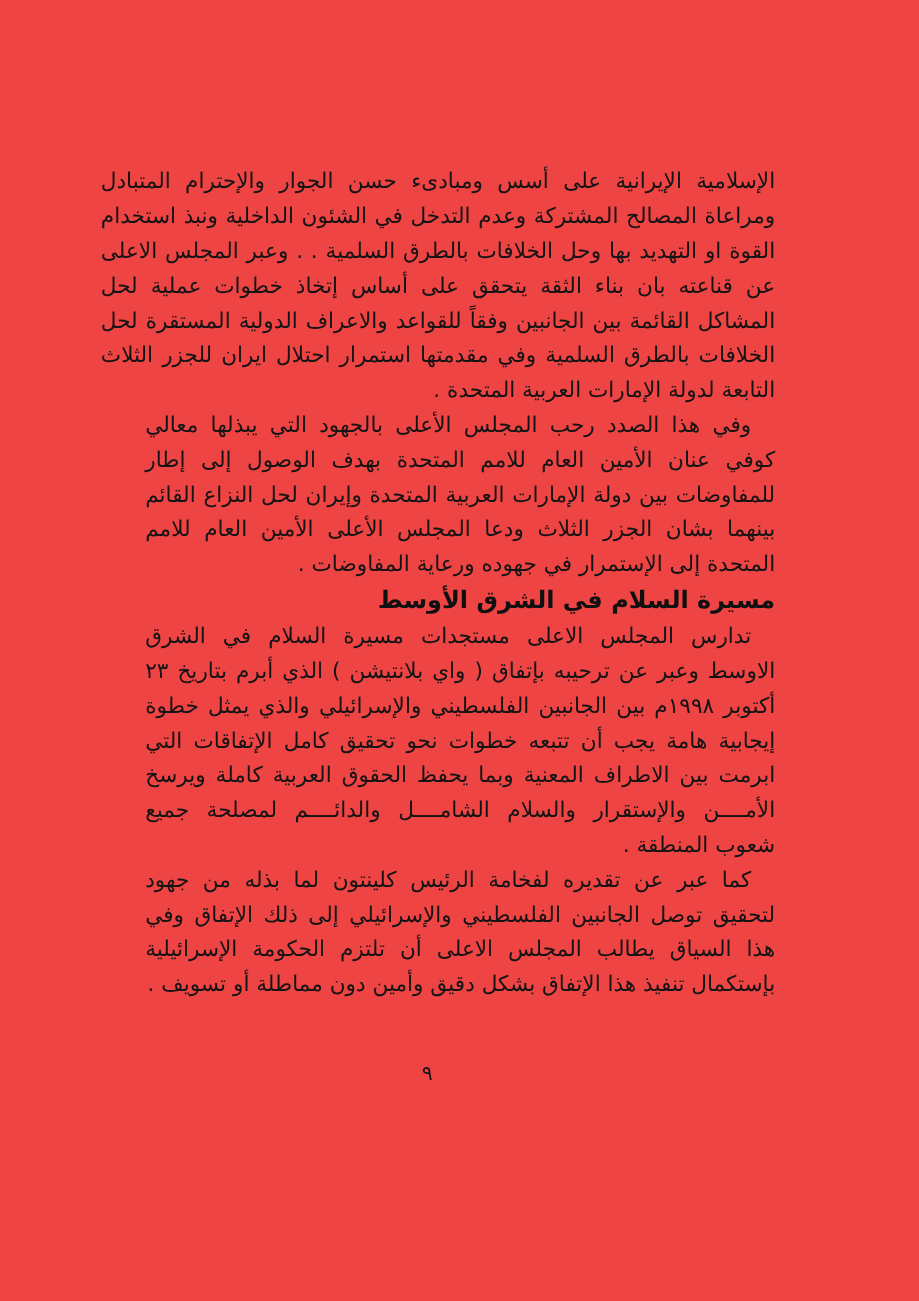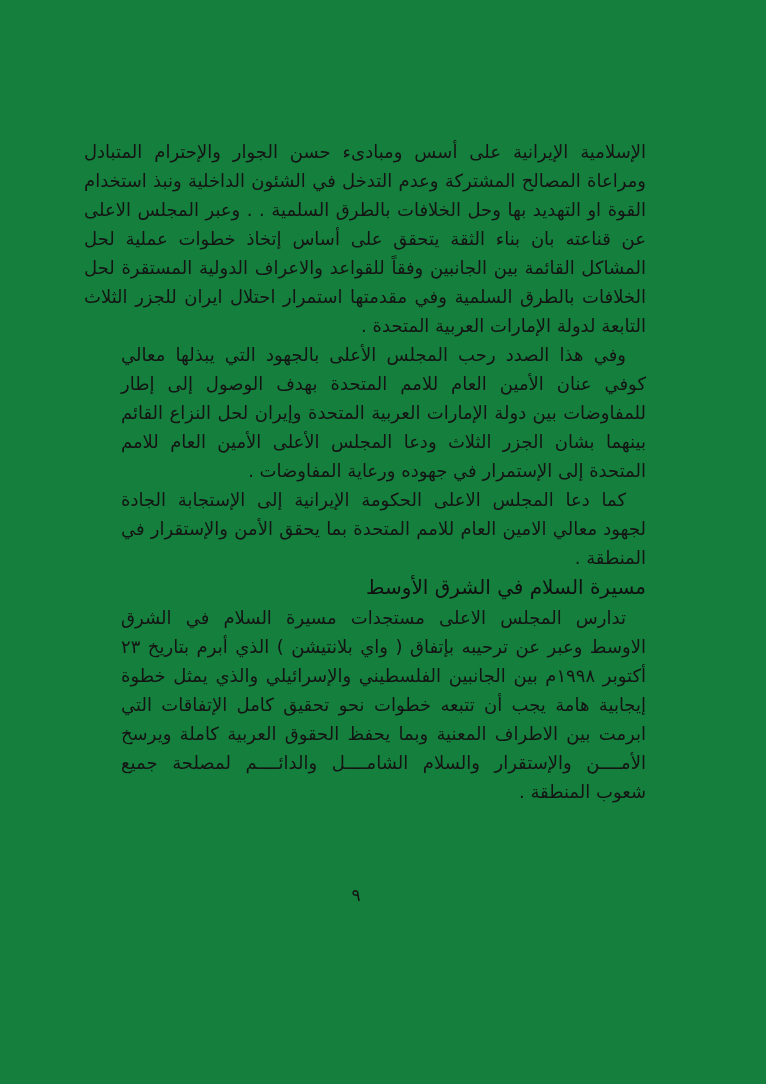--- a/index.html
+++ b/index.html
@@ -9,21 +9,21 @@
   }
   body {
     width: 766px;
     height: 1084px;
     font-family: "DejaVu Sans", sans-serif;
   }
   .page {
     position: relative;
     width: 766px;
     height: 1084px;
-    background: #15803d;
+    background: #ef4444;
     overflow: hidden;
   }
   .text-block {
     position: absolute;
     top: 137px;
     right: 120px;
     width: 562px;
     direction: rtl;
     unicode-bidi: embed;
     text-align: justify;
@@ -39,21 +39,21 @@
   }
   .para.indent {
     text-indent: 20px;
     margin-left: 37px;
   }
   .heading {
     margin: 0;
     padding: 0;
     font-size: 20px;
     line-height: 31px;
-    font-weight: normal;
+    font-weight: bold;
     text-align: right;
     color: #101010;
   }
   .page-number {
     position: absolute;
     top: 883px;
     left: 340px;
     width: 32px;
     text-align: center;
     font-size: 17px;
@@ -66,25 +66,25 @@
 <body>
 
 <div class="page">
 
   <div class="text-block" dir="rtl">
 
     <p class="para">الإسلامية الإيرانية على أسس ومبادىء حسن الجوار والإحترام المتبادل ومراعاة المصالح المشتركة وعدم التدخل في الشئون الداخلية ونبذ استخدام القوة او التهديد بها وحل الخلافات بالطرق السلمية . . وعبر المجلس الاعلى عن قناعته بان بناء الثقة يتحقق على أساس إتخاذ خطوات عملية لحل المشاكل القائمة بين الجانبين وفقاً للقواعد والاعراف الدولية المستقرة لحل الخلافات بالطرق السلمية وفي مقدمتها استمرار احتلال ايران للجزر الثلاث التابعة لدولة الإمارات العربية المتحدة .</p>
 
     <p class="para indent">وفي هذا الصدد رحب المجلس الأعلى بالجهود التي يبذلها معالي كوفي عنان الأمين العام للامم المتحدة بهدف الوصول إلى إطار للمفاوضات بين دولة الإمارات العربية المتحدة وإيران لحل النزاع القائم بينهما بشان الجزر الثلاث ودعا المجلس الأعلى الأمين العام للامم المتحدة إلى الإستمرار في جهوده ورعاية المفاوضات .</p>
 
-    <p class="para indent">كما دعا المجلس الاعلى الحكومة الإيرانية إلى الإستجابة الجادة لجهود معالي الامين العام للامم المتحدة بما يحقق الأمن والإستقرار في المنطقة .</p>
 
     <h2 class="heading">مسيرة السلام في الشرق الأوسط</h2>
 
     <p class="para indent">تدارس المجلس الاعلى مستجدات مسيرة السلام في الشرق الاوسط وعبر عن ترحيبه بإتفاق ( واي بلانتيشن ) الذي أبرم بتاريخ ٢٣ أكتوبر ١٩٩٨م بين الجانبين الفلسطيني والإسرائيلي والذي يمثل خطوة إيجابية هامة يجب أن تتبعه خطوات نحو تحقيق كامل الإتفاقات التي ابرمت بين الاطراف المعنية وبما يحفظ الحقوق العربية كاملة ويرسخ الأمــــن والإستقرار والسلام الشامــــل والدائــــم لمصلحة جميع شعوب المنطقة .</p>
 
+    <p class="para indent">كما عبر عن تقديره لفخامة الرئيس كلينتون لما بذله من جهود لتحقيق توصل الجانبين الفلسطيني والإسرائيلي إلى ذلك الإتفاق وفي هذا السياق يطالب المجلس الاعلى أن تلتزم الحكومة الإسرائيلية بإستكمال تنفيذ هذا الإتفاق بشكل دقيق وأمين دون مماطلة أو تسويف .</p>
 
 
   </div>
 
   <div class="page-number">٩</div>
 
 </div>
 
 </body></html>

